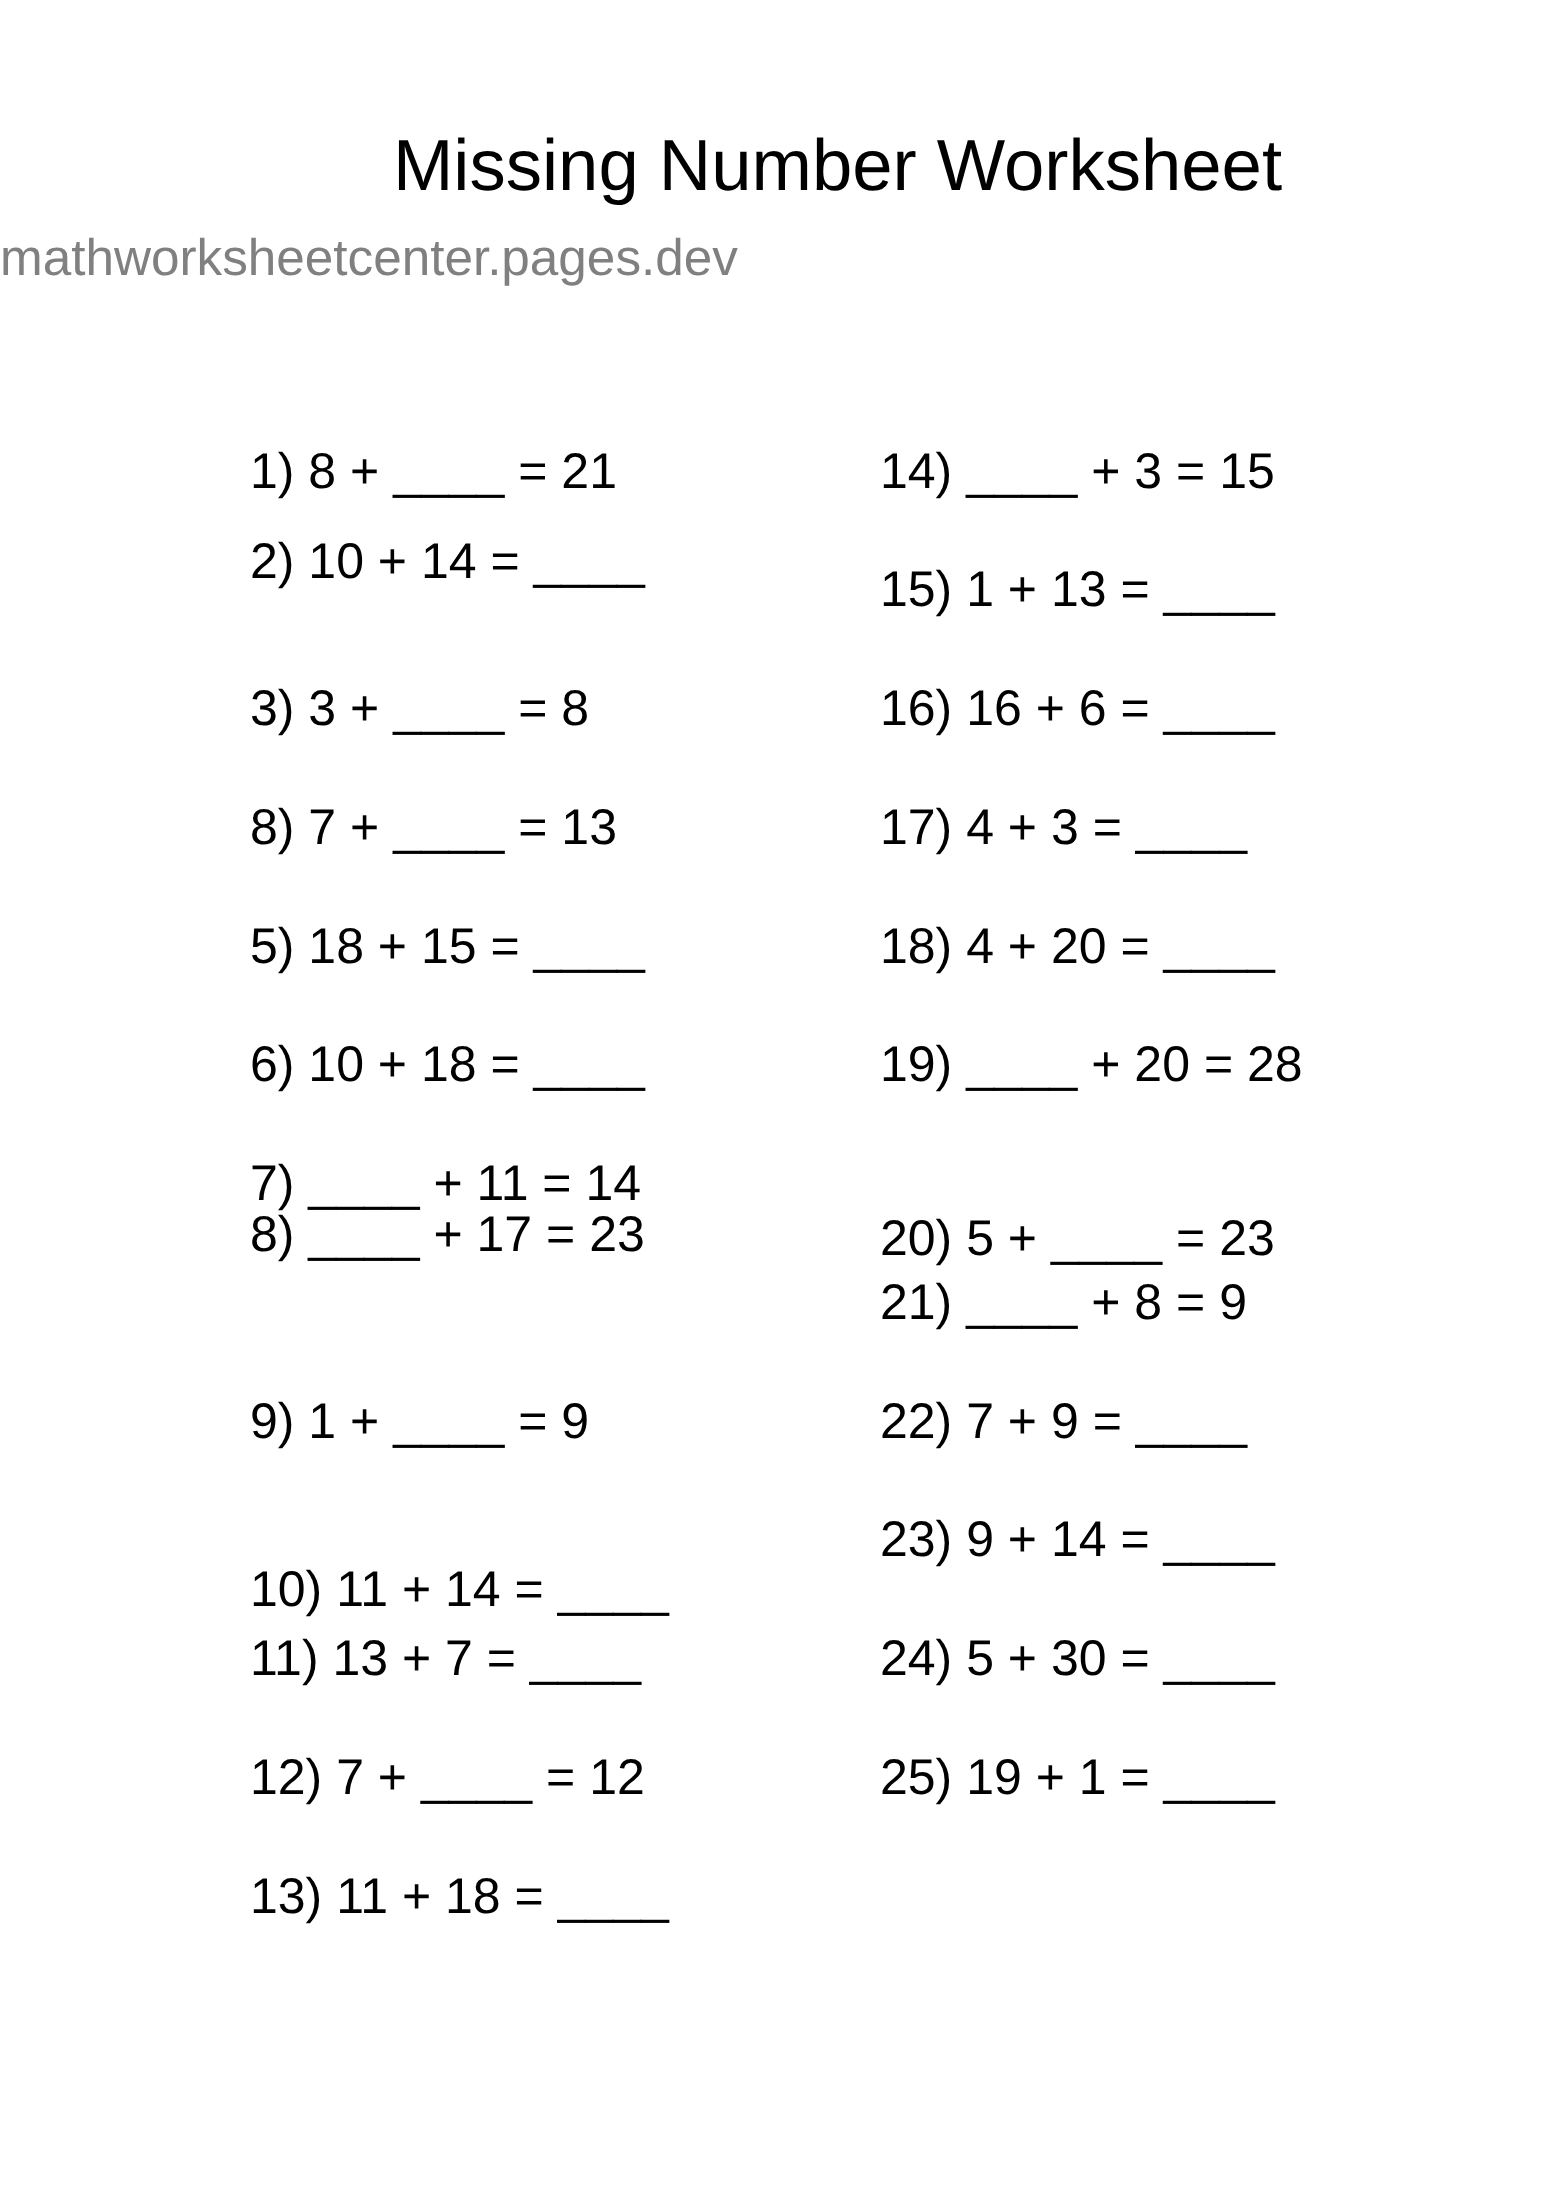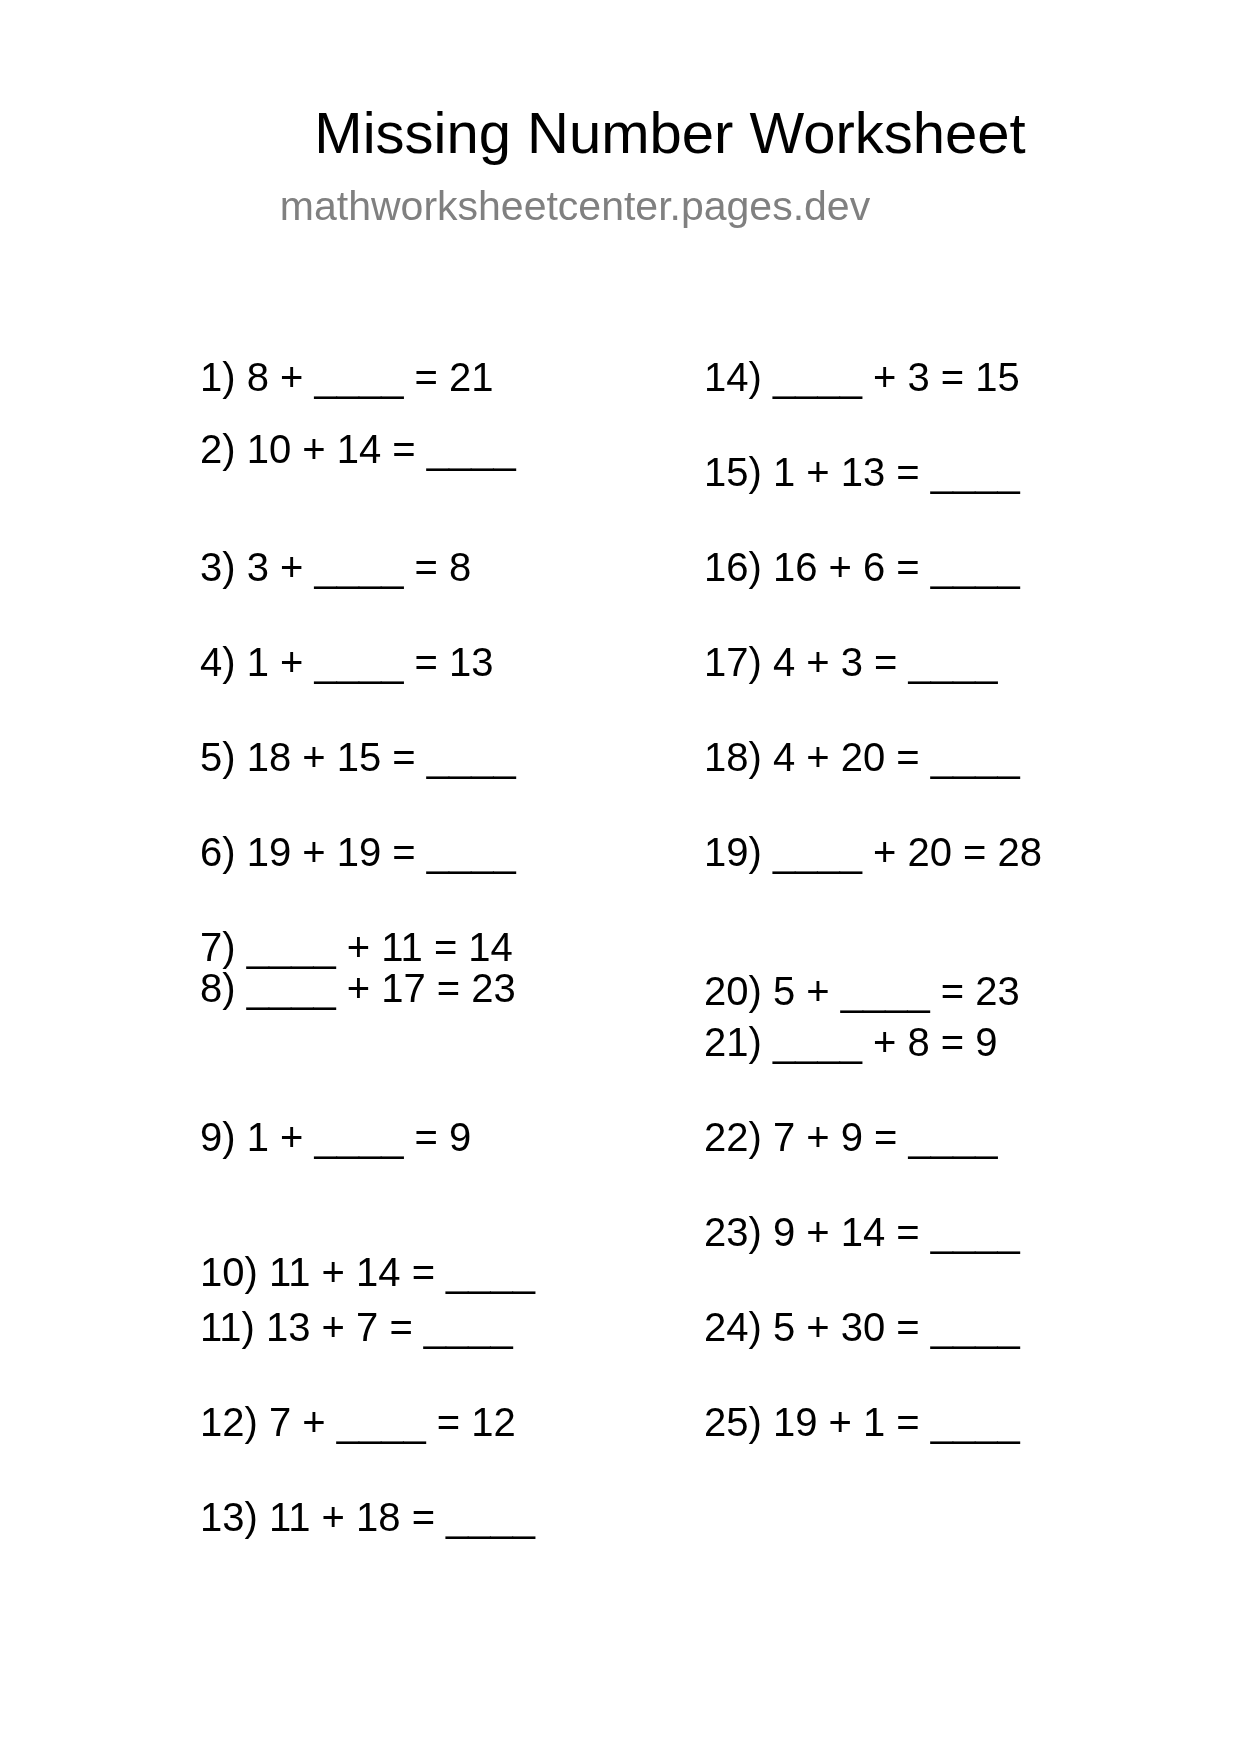--- a/index.html
+++ b/index.html
@@ -1,39 +1,39 @@
 <!DOCTYPE html>
 <html><head>
   <meta charset="utf-8">
   <style>
     html, body { margin: 0; padding: 0; background: #ffffff; }
     body { width: 1240px; height: 1754px; position: relative; overflow: hidden;
            font-family: "Liberation Sans", sans-serif; color: #000; }
     .title { position: absolute; left: 0; width: 1340px; top: 98px; text-align: center;
              font-size: 58px; line-height: 70px; white-space: nowrap; }
-    .subtitle { position: absolute; left: 0; width: 1150px; text-align: center; top: 181px;
+    .subtitle { position: absolute; left: 0; width: 1150px; text-align: left; top: 181px;
                 font-size: 41px; line-height: 50px; color: #808080; white-space: nowrap; }
     .col { position: absolute; top: 0; }
     .col-left { left: 200px; }
     .col-right { left: 704px; }
     .problem { position: absolute; left: 0; font-size: 40px; line-height: 50px; white-space: nowrap; }
   </style>
 </head>
 <body>
 
 <div class="title">Missing Number Worksheet</div>
 <div class="subtitle">mathworksheetcenter.pages.dev</div>
 
 <div class="col col-left">
   <div class="problem" style="top:352px">1) 8 + ____ = 21</div>
   <div class="problem" style="top:424px">2) 10 + 14 = ____</div>
   <div class="problem" style="top:542px">3) 3 + ____ = 8</div>
-  <div class="problem" style="top:637px">4) 1 + ____ = 13</div>
+  <div class="problem" style="top:637px">8) 7 + ____ = 13</div>
   <div class="problem" style="top:732px">5) 18 + 15 = ____</div>
-  <div class="problem" style="top:827px">6) 19 + 19 = ____</div>
+  <div class="problem" style="top:827px">6) 10 + 18 = ____</div>
   <div class="problem" style="top:922px">7) ____ + 11 = 14</div>
   <div class="problem" style="top:963px">8) ____ + 17 = 23</div>
   <div class="problem" style="top:1112px">9) 1 + ____ = 9</div>
   <div class="problem" style="top:1247px">10) 11 + 14 = ____</div>
   <div class="problem" style="top:1302px">11) 13 + 7 = ____</div>
   <div class="problem" style="top:1397px">12) 7 + ____ = 12</div>
   <div class="problem" style="top:1492px">13) 11 + 18 = ____</div>
 </div>
 
 <div class="col col-right">

